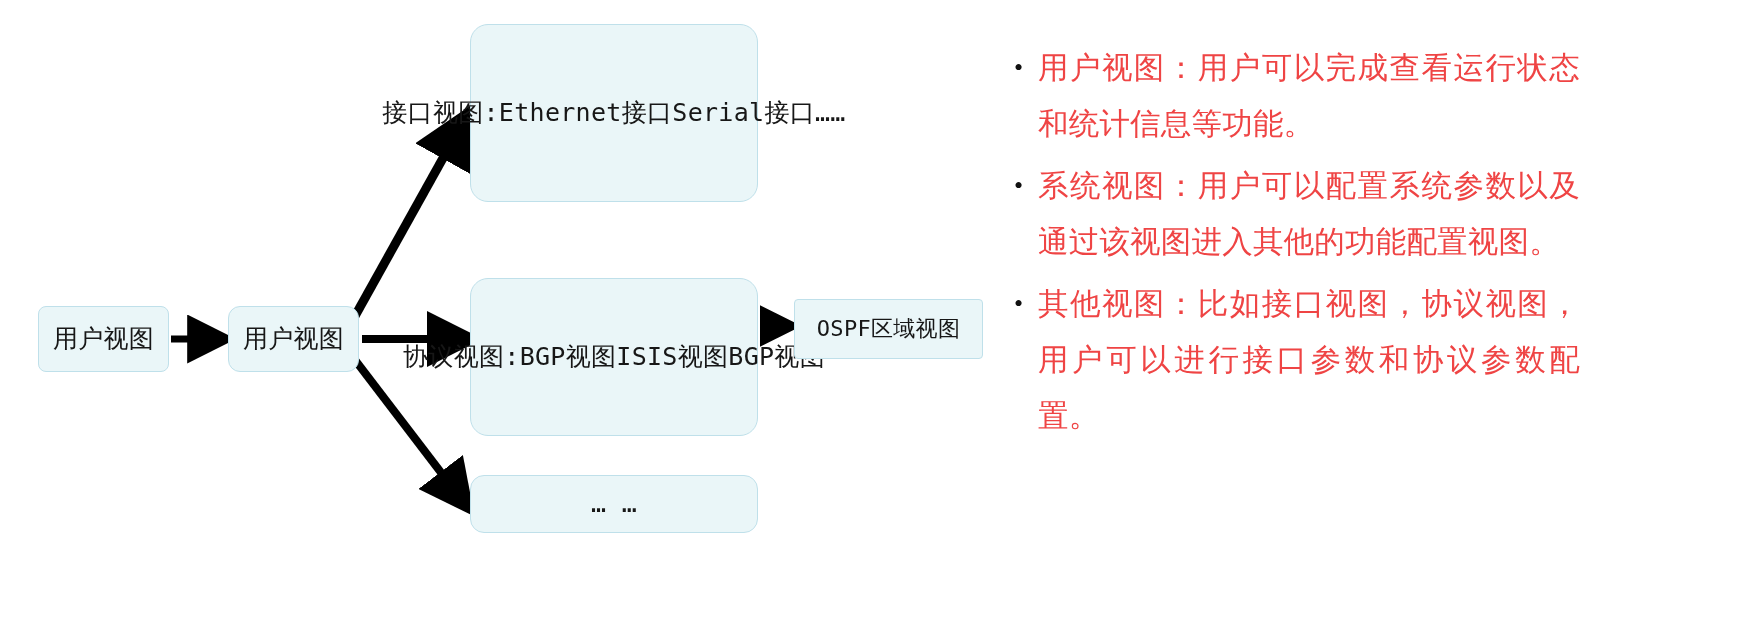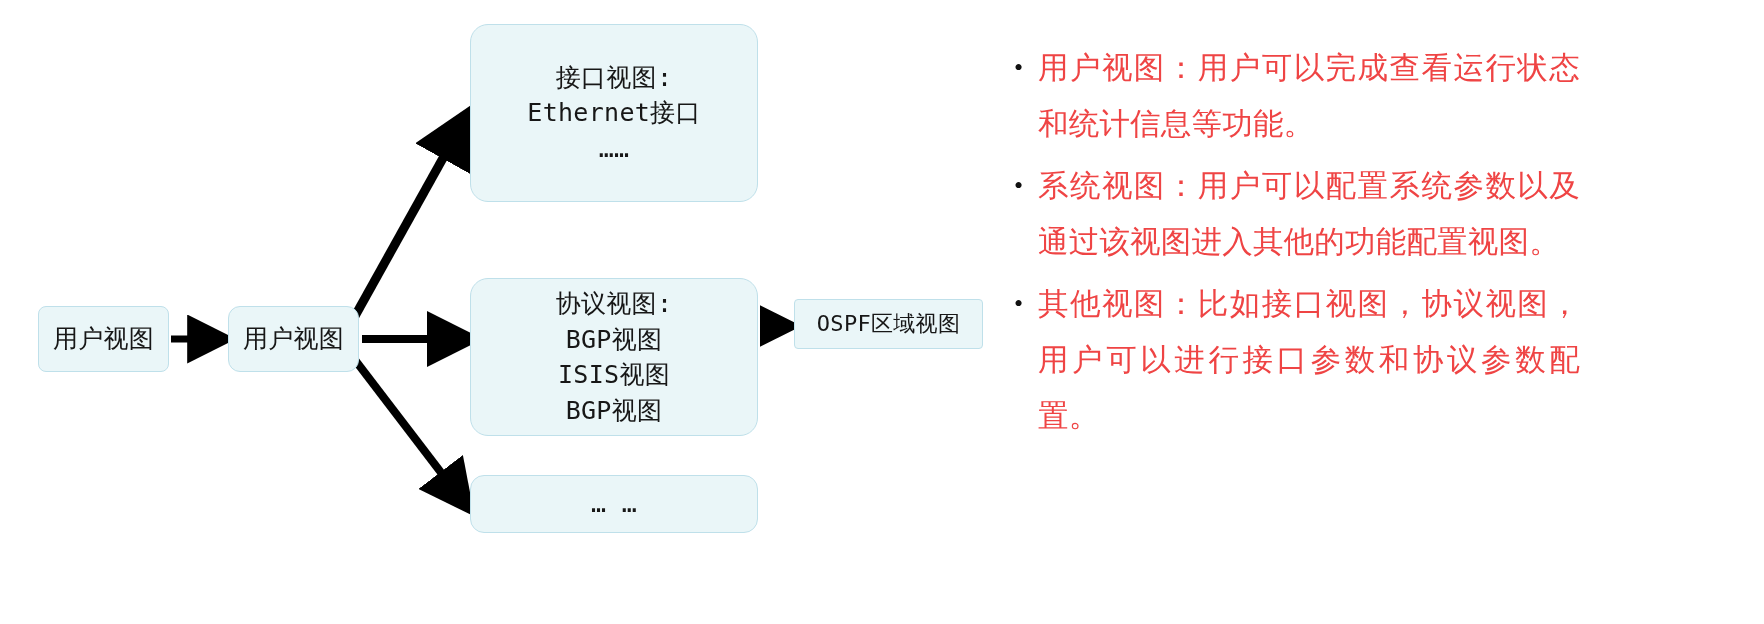--- a/index.html
+++ b/index.html
@@ -24,21 +24,21 @@
   }
 
   
   .node {
     position: absolute;
     box-sizing: border-box;
     background: #eaf6f8;
     border: 1.5px solid #bfe0ea;
     border-radius: 14px;
     display: flex;
-    flex-direction: column;
+    flex-direction: row;
     align-items: center;
     justify-content: center;
     text-align: center;
     color: #171717;
     font-family: "DejaVu Sans Mono", "Liberation Mono", monospace;
     line-height: 1.42;
     letter-spacing: 0.3px;
   }
   .node .ln { display: block; white-space: nowrap; }
 
@@ -61,21 +61,21 @@
     left: 470px; top: 278px; width: 288px; height: 158px;
     font-size: 25px;
     border-radius: 18px;
   }
   #node-other {
     left: 470px; top: 475px; width: 288px; height: 58px;
     font-size: 25px;
     border-radius: 14px;
   }
   #node-ospf-area {
-    left: 794px; top: 299px; width: 189px; height: 50px;
+    left: 794px; top: 299px; width: 189px; height: 60px;
     font-size: 22px;
     border-radius: 4px;
   }
 
   
   #arrows {
     position: absolute;
     left: 0; top: 0;
     width: 1764px;
     height: 624px;
@@ -152,20 +152,21 @@
     <span class="ln">用户视图</span>
   </div>
 
   <div class="node" id="node-system">
     <span class="ln">用户视图</span>
   </div>
 
   <div class="node" id="node-interface">
     <span class="ln">接口视图:</span>
     <span class="ln">Ethernet接口</span>
+    <span class="ln">Serial接口</span>
     <span class="ln">……</span>
   </div>
 
   <div class="node" id="node-protocol">
     <span class="ln">协议视图:</span>
     <span class="ln">BGP视图</span>
     <span class="ln">ISIS视图</span>
     <span class="ln">BGP视图</span>
   </div>
 

